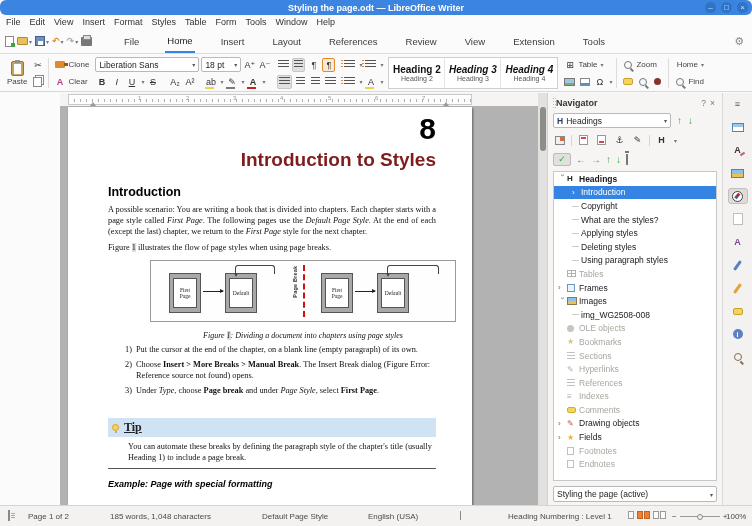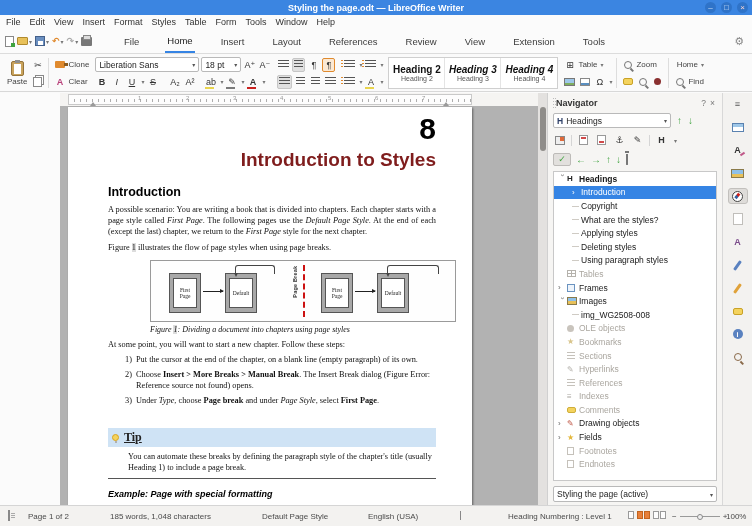--- a/index.html
+++ b/index.html
@@ -3,21 +3,21 @@
 <meta charset="utf-8">
 <style>
   * { box-sizing: border-box; margin: 0; padding: 0; }
   html,body { background:#4a4a4a; }
   body { font-family: "Liberation Sans","DejaVu Sans",sans-serif; }
   .window { position:relative; width:752px; height:526px; background:#fafafa; overflow:hidden;
             font-size:9px; color:#222; }
 
   
   .titlebar { position:absolute; top:0; left:0; right:0; height:15px; background:#3b85e1;
-              display:flex; align-items:center; justify-content:center; }
+              display:flex; align-items:center; justify-content:center;border-radius:6px; }
   .titlebar .title { color:#fff; font-weight:bold; font-size:9px; }
   .win-controls { position:absolute; right:4px; top:2px; display:flex; gap:5px; }
   .win-btn { width:11px; height:11px; border-radius:50%; background:#2f73c8; color:#cfe2f8;
              font-size:8px; line-height:11px; text-align:center; cursor:default; }
   .win-btn.close { color:#ffd7d0; }
 
   
   .menubar { position:absolute; top:15px; left:0; right:0; height:14px; background:#fbfbfb;
              display:flex; align-items:center; padding-left:6px; gap:9px; font-size:9px; color:#333; }
   .menubar span { cursor:default; }
@@ -121,21 +121,21 @@
                   font-family:"Liberation Serif","DejaVu Serif",serif; font-size:5.5px; line-height:6px; text-align:center; color:#222; }
   .arrow-h { position:absolute; top:30px; height:1px; background:#222; }
   .arrow-h::after { content:""; position:absolute; right:-1px; top:-2px; border-left:4px solid #222;
                     border-top:2.5px solid transparent; border-bottom:2.5px solid transparent; }
   .loop { position:absolute; top:4px; height:9px; border:1px solid #444; border-bottom:none; border-radius:3px 3px 0 0; }
   .loop::after { content:""; position:absolute; left:-2px; bottom:-3px; border-top:4px solid #444;
                  border-left:2.5px solid transparent; border-right:2.5px solid transparent; }
   .pbreak { position:absolute; top:4px; bottom:4px; width:0; border-left:2px dashed #cc1111; }
   .pbreak-label { position:absolute; top:18px; width:54px; text-align:center; transform:rotate(-90deg); transform-origin:center;
                   font-size:5.5px; font-weight:bold; color:#333; line-height:5.5px; letter-spacing:.2px; }
-  .figcaption { margin-top:3px; text-align:left; font-family:"Liberation Serif","DejaVu Serif",serif;
+  .figcaption { margin-top:9px; text-align:center; font-family:"Liberation Serif","DejaVu Serif",serif;
                 font-style:italic; font-size:8px; color:#111; }
   .steps { margin:4px 36px 0 54px; }
   .step { display:flex; gap:4px; margin-top:4px; }
   .step .snum { flex:0 0 10px; text-align:right; }
   .tipbox { margin:22px 36px 0 40px; }
   .tip-head { background:#cfe3f5; display:flex; align-items:center; gap:5px; padding:2px 4px; }
   .tip-head .ttl { font-family:"Liberation Serif","DejaVu Serif",serif; font-weight:bold; font-size:12px;text-decoration:underline; }
   .ic-bulb { width:7px; height:7px; border-radius:50%; background:#f4d35e; border:1px solid #d9a520; position:relative; }
   .ic-bulb::after { content:""; position:absolute; left:2px; bottom:-3px; width:2px; height:2px; background:#b0b0b0; }
   .tip-body { padding:4px 2px 5px 20px; border-bottom:1px solid #555; }
@@ -508,21 +508,20 @@
               <div class="arrow-h" style="left:52px; width:20px;"></div>
               <div class="pgbox" style="left:74px;">
                   <div class="inner">Default</div>
                 </div>
               <div class="loop" style="left:84px; width:52px;"></div>
             </div>
           </div>
           <div class="figcaption"><span>Figure </span><span class="fieldshade">1</span><span>: Dividing a document into chapters using page styles</span></div>
         </div>
 
-        <p class="bodytxt par">At some point, you will want to start a new chapter. Follow these steps:</p>
 
         <div class="steps bodytxt">
           <div class="step">
             <span class="snum">1)</span>
             <span><span>Put the cursor at the end of the chapter, on a blank line (empty paragraph) of its own.</span></span>
           </div>
           <div class="step">
             <span class="snum">2)</span>
             <span><span>Choose </span><span class="b">Insert &gt; More Breaks &gt; Manual Break</span><span>. The Insert Break dialog (Figure Error: Reference source not found) opens.</span></span>
           </div>

